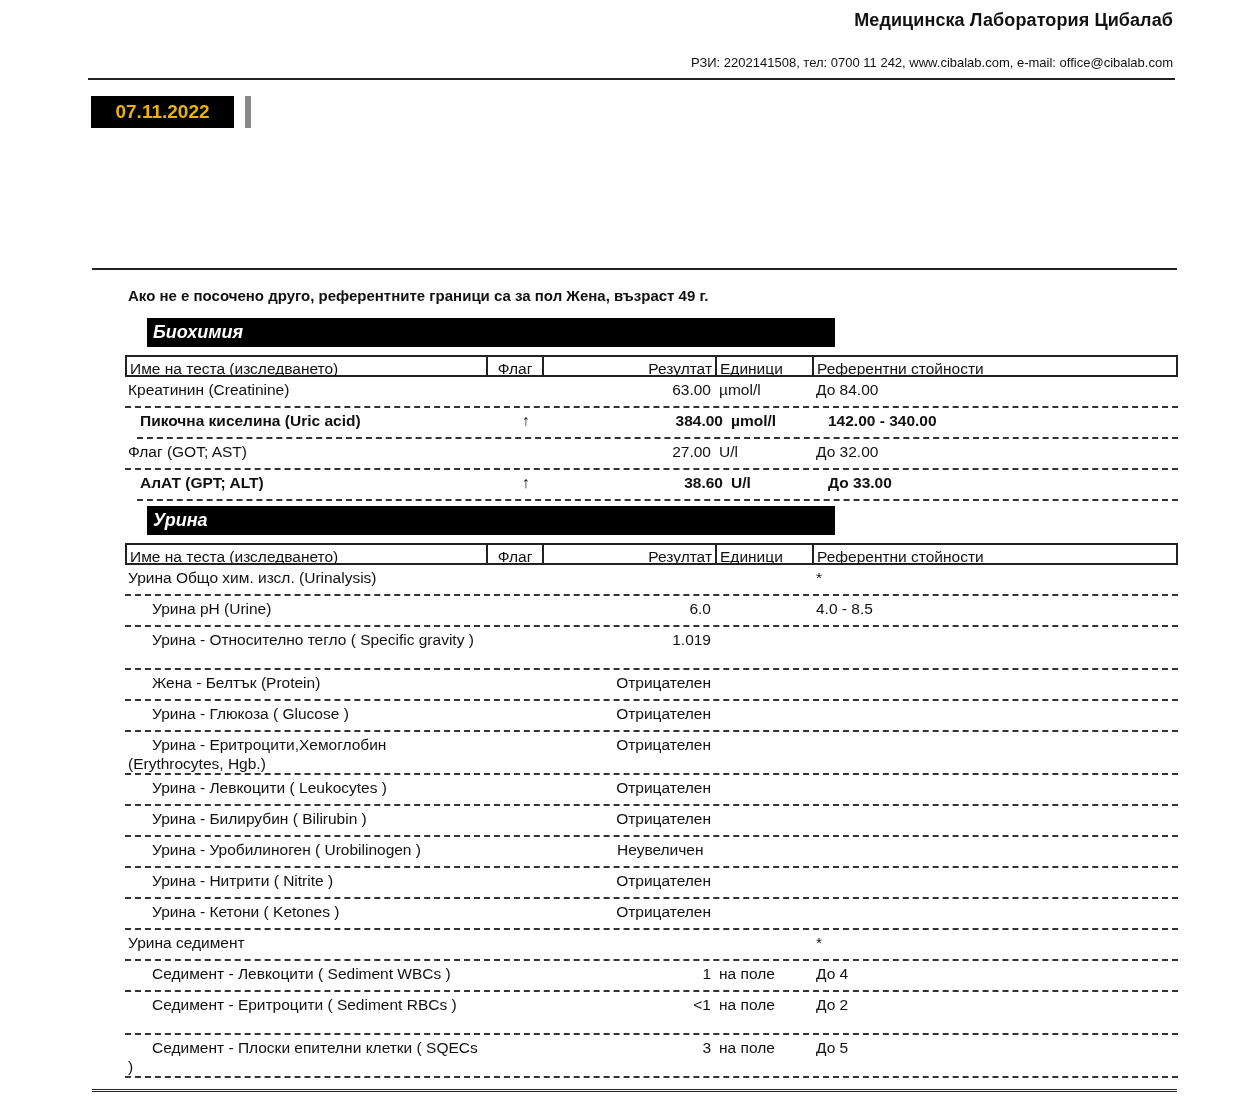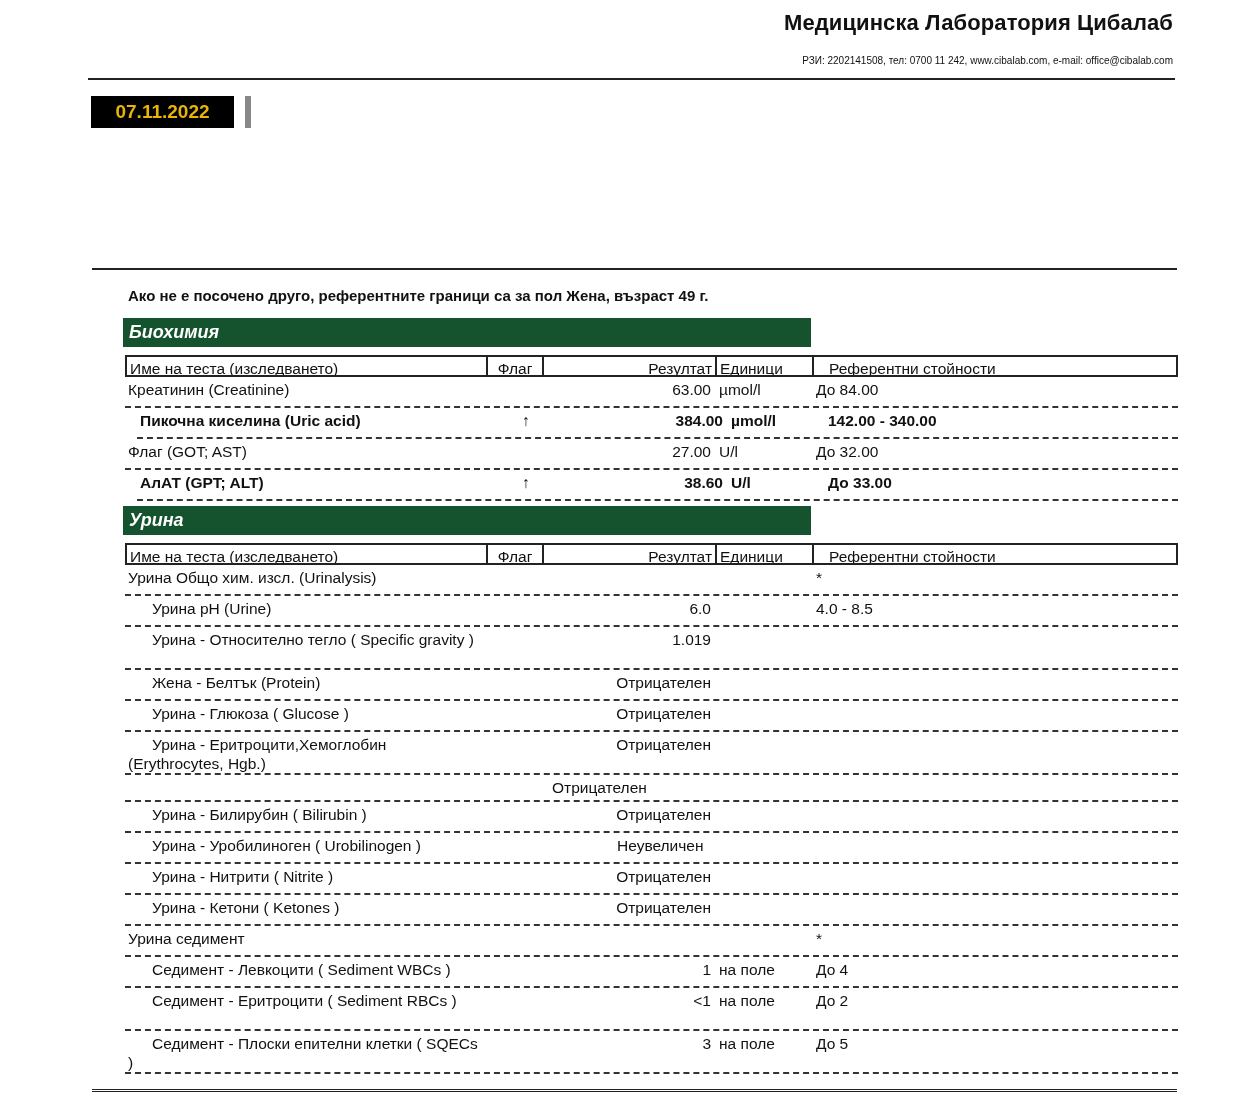--- a/index.html
+++ b/index.html
@@ -2,25 +2,25 @@
 <html><head>
   <meta charset="utf-8">
   <style>
     html, body { margin: 0; padding: 0; background: #ffffff; }
     body {
       width: 1240px; height: 1111px; position: relative; overflow: hidden;
       font-family: "Liberation Sans", sans-serif; color: #111;
     }
     .lab-title {
       position: absolute; right: 67px; top: 10px;
-      font-size: 22px; font-weight: bold; letter-spacing: 0.1px;
+      font-size: 18px; font-weight: bold; letter-spacing: 0.1px;
     }
     .lab-contacts {
       position: absolute; right: 67px; top: 55px;
-      font-size: 10px; color: #111;
+      font-size: 13px; color: #111;
     }
     .rule-top {
       position: absolute; left: 88px; top: 78px; width: 1087px; height: 0;
       border-top: 2px solid #222;
     }
     .date-box {
       position: absolute; left: 91px; top: 96px; width: 143px; height: 32px;
       background: #000; color: #eab308; font-weight: bold; font-size: 19px;
       display: flex; align-items: center; justify-content: center;
     }
@@ -33,32 +33,32 @@
       border-top: 2px solid #222;
     }
     .note {
       position: absolute; left: 128px; top: 287px;
       font-size: 15px; font-weight: bold;
     }
     .section {
       position: absolute; left: 123px; width: 1055px;
     }
     .section-bar {
-      width: 688px; height: 29px; background: #14532d; color: #fff;
+      width: 688px; height: 29px; background: #000000; color: #fff;
       font-style: italic; font-weight: bold; font-size: 18px;
-      line-height: 29px; padding-left: 6px; box-sizing: border-box;
+      line-height: 29px; padding-left: 6px; box-sizing: border-box; margin-left: 24px;
     }
     .thead {
       display: grid;
       grid-template-columns: 361px 56px 173px 97px 1fr;
       margin-top: 8px; border: 2px solid #222; height: 22px; box-sizing: border-box;
       font-size: 15.5px; line-height: 24px; margin-left: 2px;
     }
     .thead > div { border-right: 2px solid #222; padding: 0 3px; overflow: hidden; white-space: nowrap; }
-    .thead > div:last-child { border-right: none; margin-left: 12px; }
+    .thead > div:last-child { border-right: none; }
     .th-flag { text-align: center; }
     .th-result { text-align: right; }
     .row {
       display: grid;
       grid-template-columns: 361px 56px 173px 97px 1fr;
       font-size: 15.5px; border-bottom: 2px dashed #333;
       margin-left: 2px;
     }
     .row > div { padding: 3px 3px 3px 3px; line-height: 19px; }
     .row.bold { font-weight: bold; margin-left: 14px; }
@@ -177,20 +177,21 @@
         <div class="c-ref"></div>
       </div>
       <div class="row">
         <div class="c-name indent h41">Урина - Еритроцити,Хемоглобин (Erythrocytes, Hgb.)</div>
         <div class="c-flag"></div>
         <div class="c-result text">Отрицателен</div>
         <div class="c-unit"></div>
         <div class="c-ref"></div>
       </div>
       <div class="row">
+        <div class="c-name indent h29">Урина - Левкоцити ( Leukocytes )</div>
         <div class="c-flag"></div>
         <div class="c-result text">Отрицателен</div>
         <div class="c-unit"></div>
         <div class="c-ref"></div>
       </div>
       <div class="row">
         <div class="c-name indent h29">Урина - Билирубин ( Bilirubin )</div>
         <div class="c-flag"></div>
         <div class="c-result text">Отрицателен</div>
         <div class="c-unit"></div>

